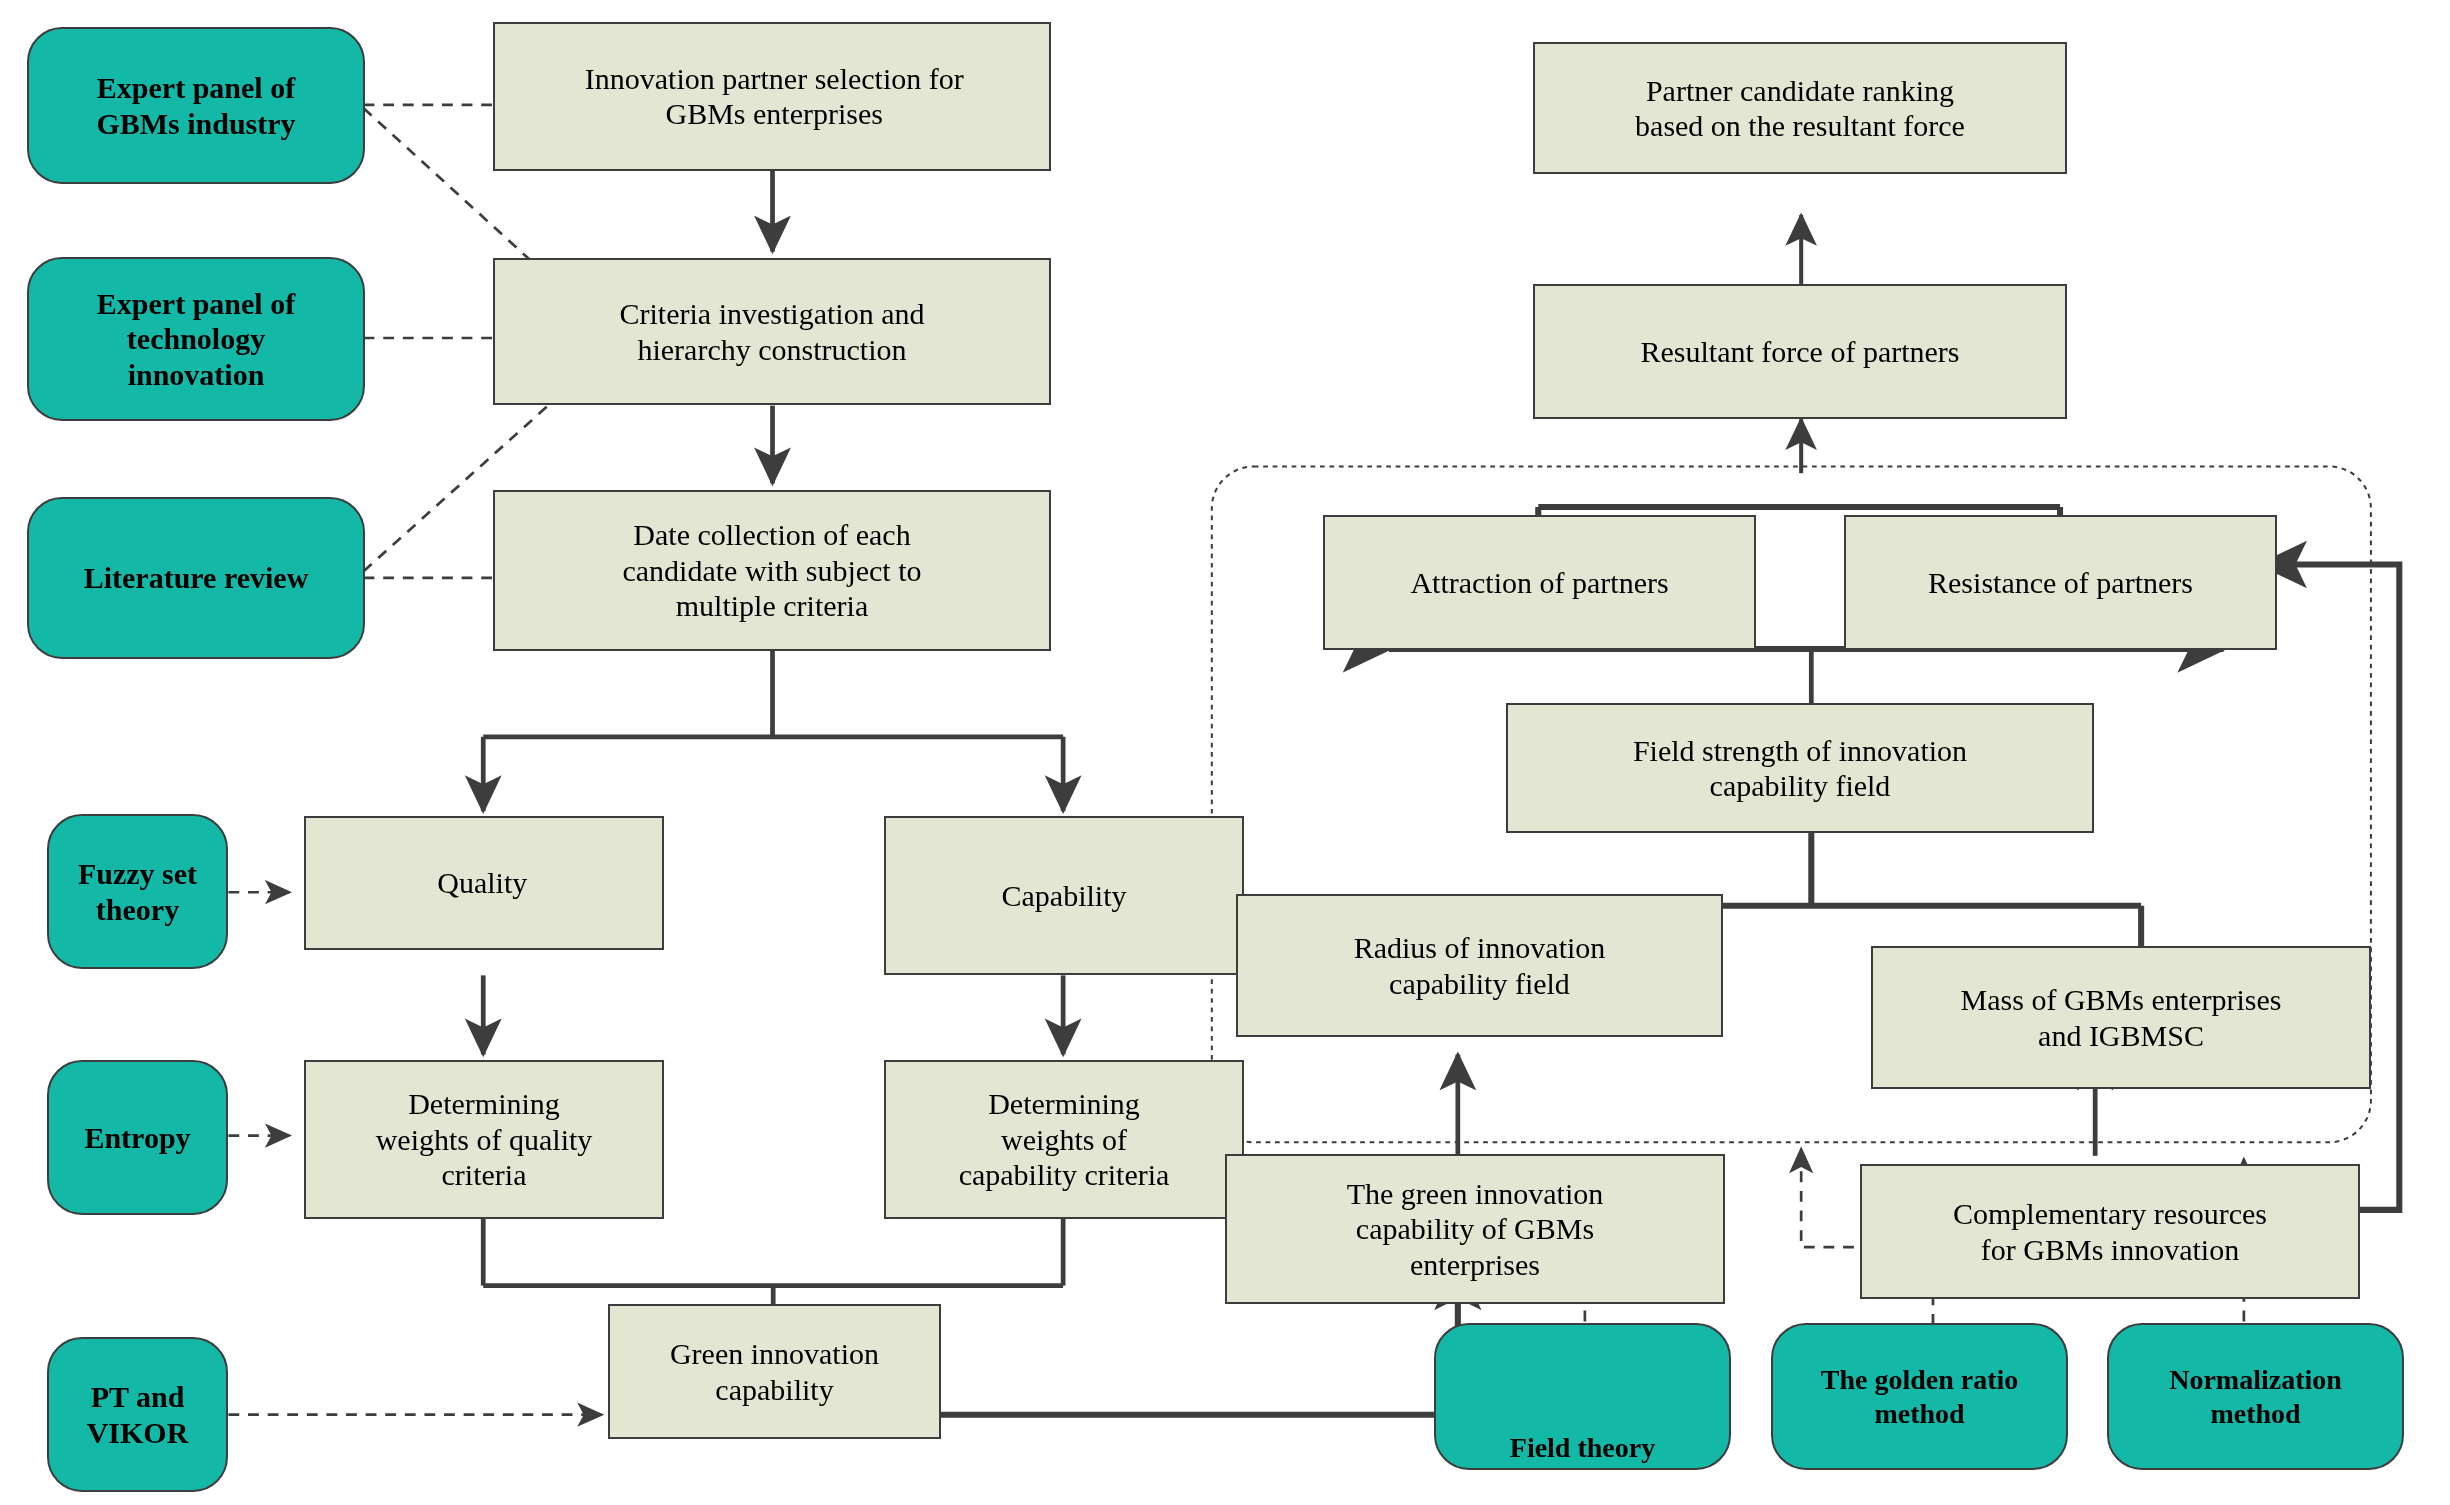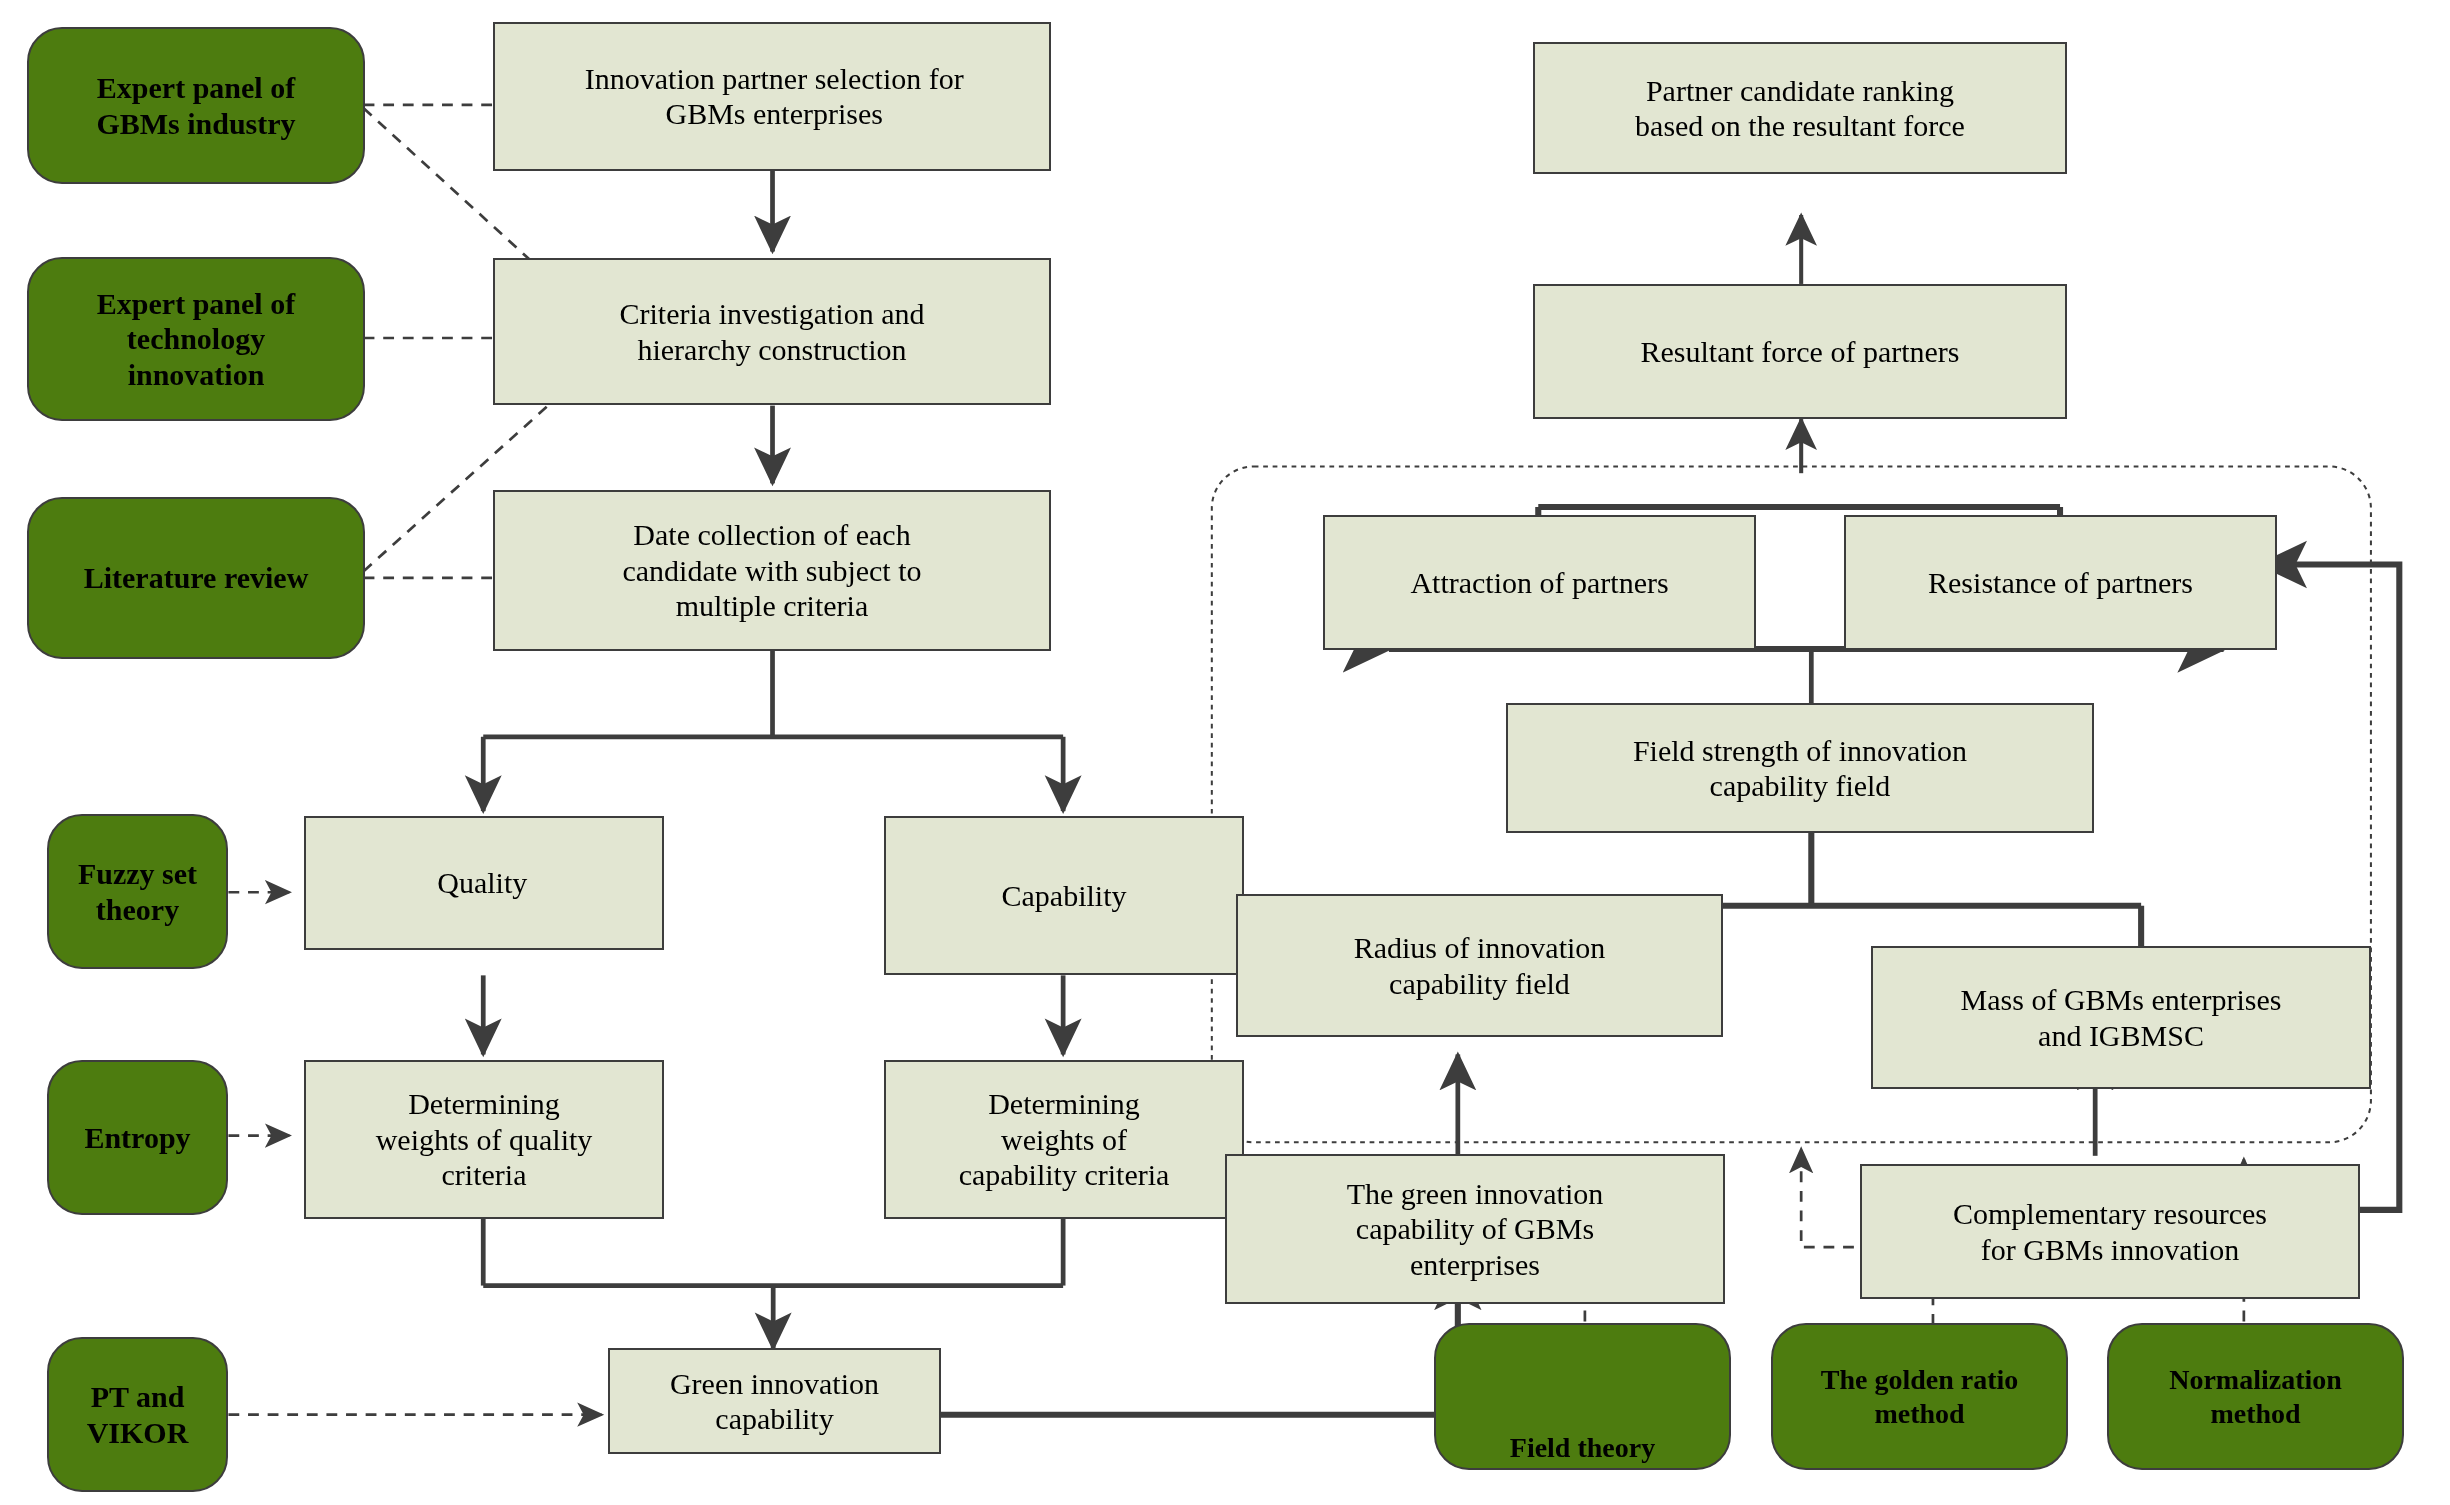--- a/index.html
+++ b/index.html
@@ -19,21 +19,21 @@
     color:#000000;
     line-height:1.18;
     padding:4px 9.5px;
   }
   .proc{
     background:#e2e6d2;
     border:2.7px solid #3d3d3d;
     font-size:30px;
   }
   .meth{
-    background:#4d7c0f;
+    background:#14b8a6;
     border:2.7px solid #3d3d3d;
     border-radius:35px;
     font-size:30px;
     font-weight:bold;
   }
   .meth.small{font-size:28px;}
   .node span{display:block;width:100%;white-space:pre-line;}
 </style>
 </head>
 <body>
@@ -134,21 +134,21 @@
 weights of quality
 criteria</span>
   </div>
 
   <div class="node proc" style="left:884px;top:1060px;width:360px;height:159px;">
     <span>Determining
 weights of
 capability criteria</span>
   </div>
 
-  <div class="node proc" style="left:608px;top:1348px;width:333px;height:106px;">
+  <div class="node proc" style="left:608px;top:1304px;width:333px;height:135px;">
     <span>Green innovation
 capability</span>
   </div>
 
   <div class="node meth" style="left:27px;top:27px;width:338px;height:157px;">
     <span>Expert panel of
 GBMs industry</span>
   </div>
 
   <div class="node meth" style="left:27px;top:257px;width:338px;height:164px;">

